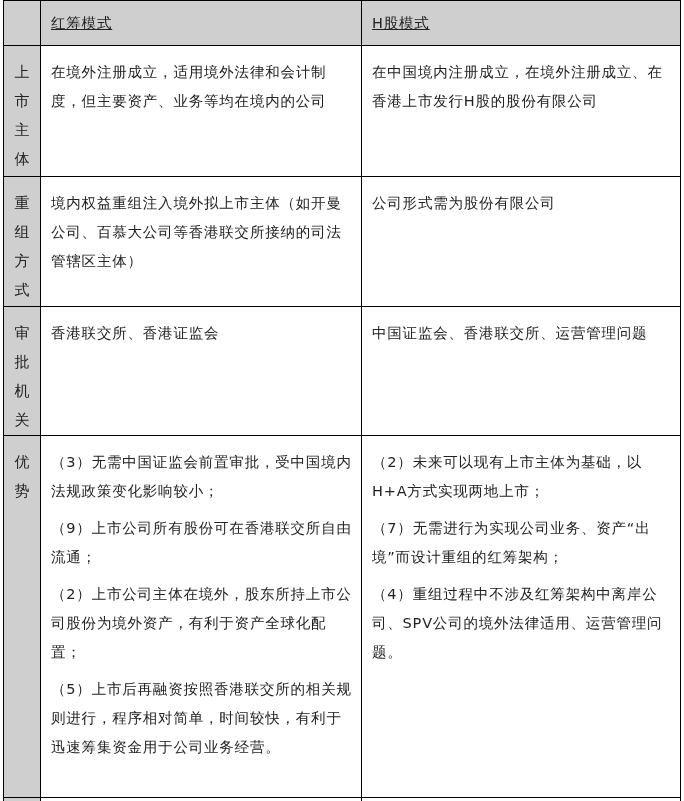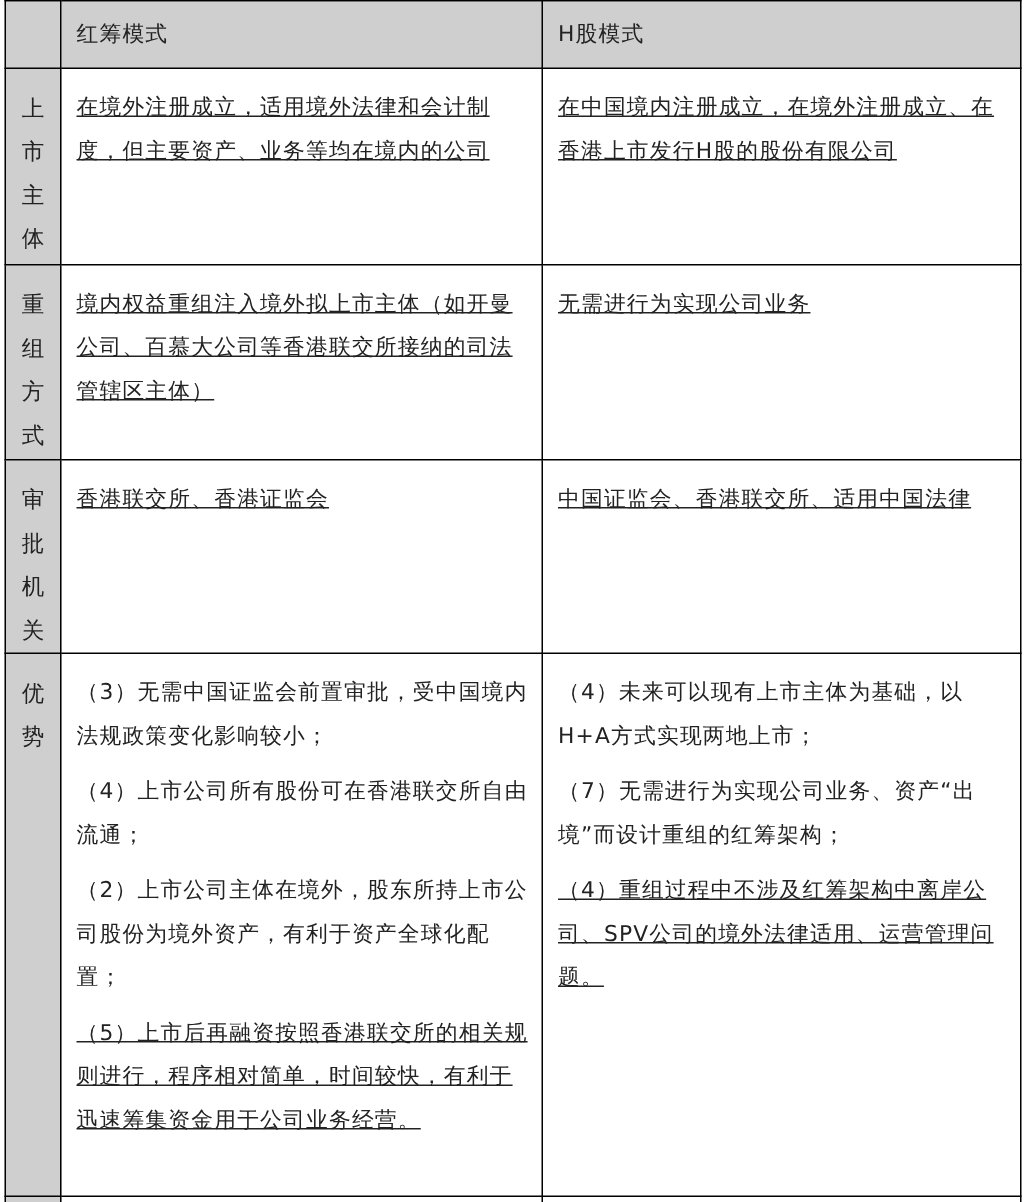--- a/index.html
+++ b/index.html
@@ -10,34 +10,34 @@
     font-family: "DejaVu Sans", sans-serif;
     color: #222;
     font-size: 14.5px;
   }
   .tbl td {
     border: 1px solid #000;
     vertical-align: top;
     padding: 0;
   }
   .tbl tr.hdr td { background: #cfcfcf; height: 44px; vertical-align: middle; }
-  .tbl tr.hdr td .cell { padding: 0 10px; line-height: 44px; }
+  .tbl tr.hdr td .cell { padding: 0 10px; line-height: 44px; text-decoration: underline; }
   .lbl { width: 36px; background: #cfcfcf; }
   .c1 { width: 320px; }
   .c2 { width: 318px; }
   .lblbox {
     width: 36px; text-align: center;
     padding-top: 12px;
     line-height: 29px;
     font-size: 15px;
   }
   .lblbox span { display: block; }
   .cell { padding: 12px 8px 8px 10px; line-height: 29px; letter-spacing: 0.8px; }
   .para { margin: 0 0 8px 0; }
-  .para:last-child { margin-bottom: 0; text-decoration: underline; }
+  .para:last-child { margin-bottom: 0; }
   .r1 td { height: 130px; }
   .r2 td { height: 129px; }
   .r3 td { height: 127px; }
   .r4 td { height: 361px; }
   .tail td { height: 6px; }
   .tail td.lbl { background: #cfcfcf; }
 </style>
 </head>
 <body>
 
@@ -85,64 +85,64 @@
         <span>式</span>
       </div>
     </td>
     <td class="c1">
       <div class="cell">
             <p class="para">境内权益重组注入境外拟上市主体（如开曼公司、百慕大公司等香港联交所接纳的司法管辖区主体）</p>
           </div>
     </td>
     <td class="c2">
       <div class="cell">
-            <p class="para">无需进行为实现公司业务</p>
+            <p class="para">公司形式需为股份有限公司</p>
           </div>
     </td>
   </tr>
 
   <tr class="r3">
     <td class="lbl">
       <div class="lblbox">
         <span>审</span>
         <span>批</span>
         <span>机</span>
         <span>关</span>
       </div>
     </td>
     <td class="c1">
       <div class="cell">
             <p class="para">香港联交所、香港证监会</p>
           </div>
     </td>
     <td class="c2">
       <div class="cell">
-            <p class="para">中国证监会、香港联交所、适用中国法律</p>
+            <p class="para">中国证监会、香港联交所、运营管理问题</p>
           </div>
     </td>
   </tr>
 
   <tr class="r4">
     <td class="lbl">
       <div class="lblbox">
         <span>优</span>
         <span>势</span>
       </div>
     </td>
     <td class="c1">
       <div class="cell">
         <p class="para">（3）无需中国证监会前置审批，受中国境内法规政策变化影响较小；</p>
-        <p class="para">（4）上市公司所有股份可在香港联交所自由流通；</p>
+        <p class="para">（9）上市公司所有股份可在香港联交所自由流通；</p>
         <p class="para">（2）上市公司主体在境外，股东所持上市公司股份为境外资产，有利于资产全球化配置；</p>
         <p class="para">（5）上市后再融资按照香港联交所的相关规则进行，程序相对简单，时间较快，有利于迅速筹集资金用于公司业务经营。</p>
       </div>
     </td>
     <td class="c2">
       <div class="cell">
-        <p class="para">（4）未来可以现有上市主体为基础，以H+A方式实现两地上市；</p>
+        <p class="para">（2）未来可以现有上市主体为基础，以H+A方式实现两地上市；</p>
         <p class="para">（7）无需进行为实现公司业务、资产“出境”而设计重组的红筹架构；</p>
         <p class="para">（4）重组过程中不涉及红筹架构中离岸公司、SPV公司的境外法律适用、运营管理问题。</p>
       </div>
     </td>
   </tr>
 
   <tr class="tail">
     <td class="lbl"></td>
     <td class="c1"></td>
     <td class="c2"></td>

